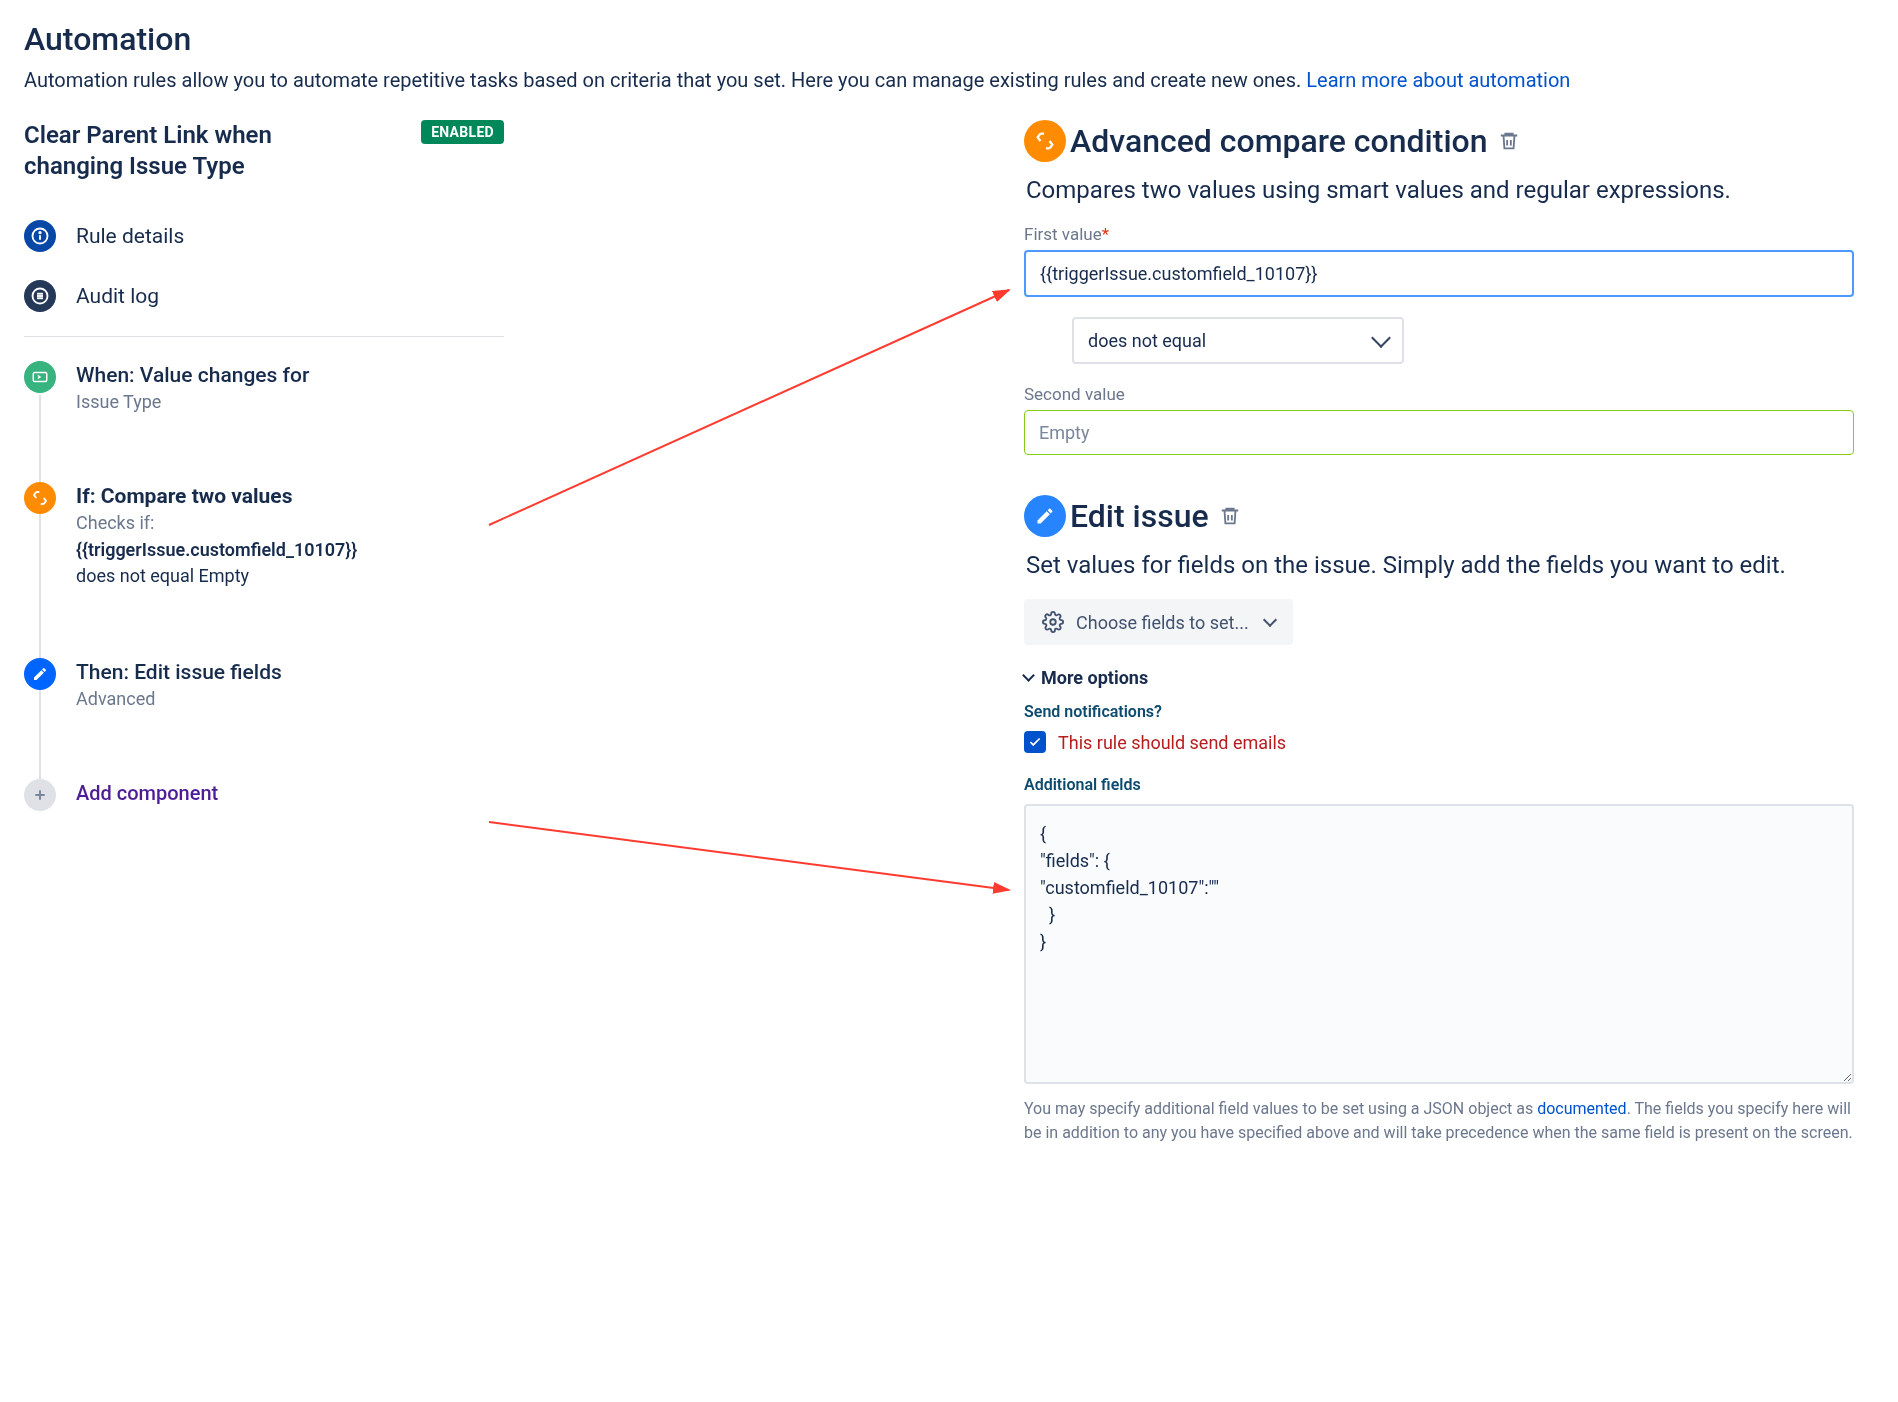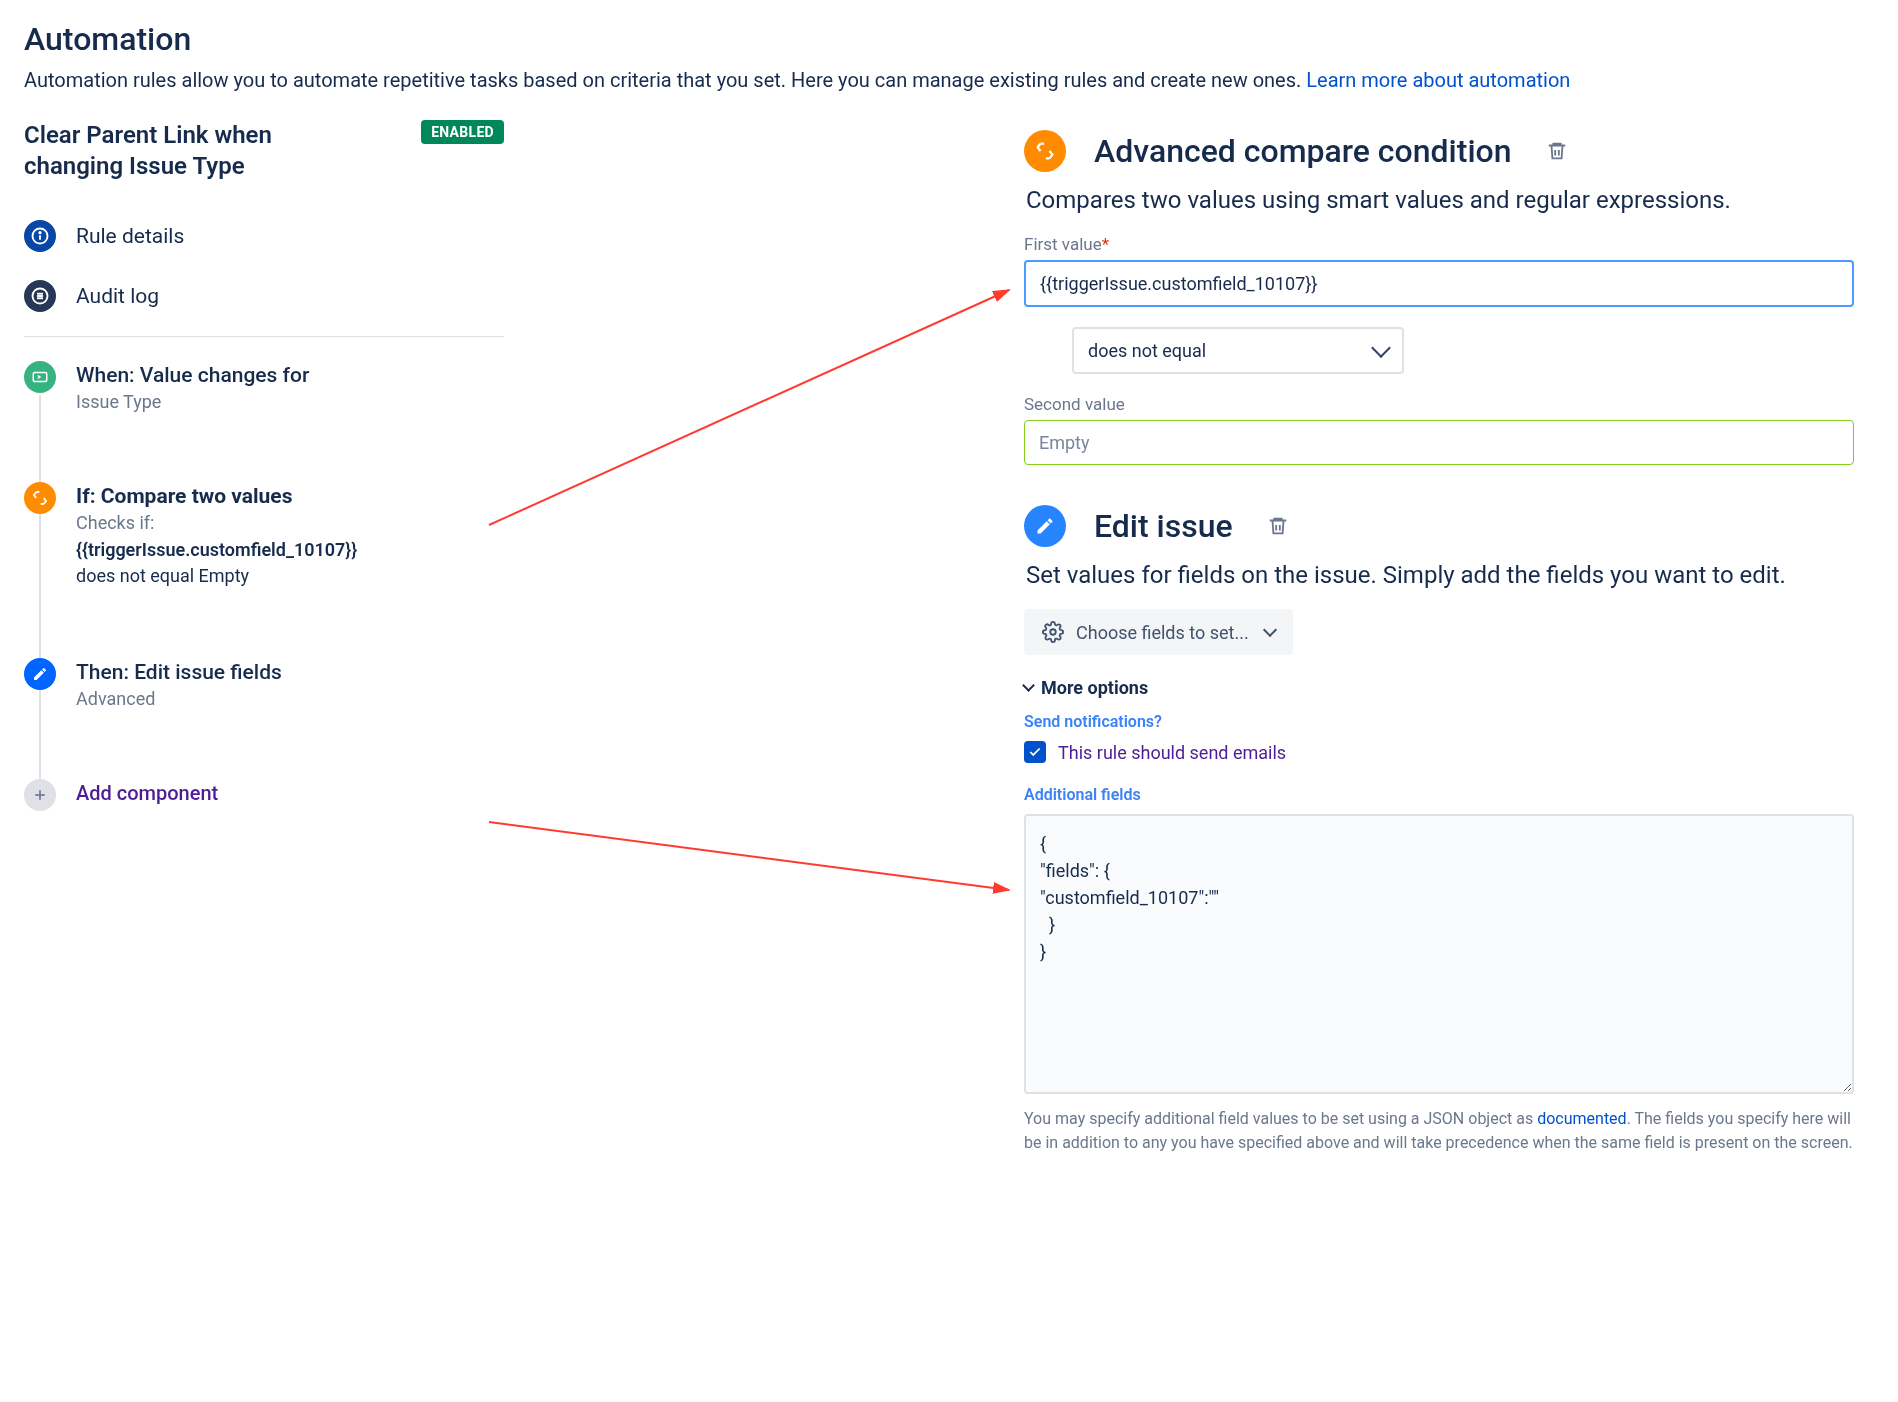--- a/index.html
+++ b/index.html
@@ -42,21 +42,21 @@
   .ic-grey { background: #DFE1E6; color: #7A869A; }
   .step-body { padding-top: 2px; }
   .step-title { font-size: 21px; font-weight: 500; color: #172B4D; margin-bottom: 4px; }
   .step-title.bold { font-weight: 700; }
   .step-sub { font-size: 18px; color: #6B778C; }
   .step-check { font-size: 18px; color: #172B4D; font-weight: 600; line-height: 1.4; margin-top: 4px; }
   .step-check .light { font-weight: 400; color: #172B4D; }
 
   
   .panel { margin-bottom: 40px; }
-  .panel-head { display: flex; align-items: center; gap: 28px; margin-bottom: 14px; margin-top: 10px; }
+  .panel-head { display: flex; align-items: center; gap: 4px; margin-bottom: 14px; }
   .panel-icon { width: 42px; height: 42px; border-radius: 50%; display: flex; align-items: center; justify-content: center; color: #fff; font-size: 20px; flex-shrink: 0; }
   .panel-title { font-size: 32px; font-weight: 500; color: #172B4D; }
   .trash { width: 22px; height: 22px; color: #6B778C; cursor: pointer; margin-left: 6px; }
   .panel-desc { font-size: 24px; color: #172B4D; margin-bottom: 20px; margin-left: 2px; }
 
   .form-group { margin-bottom: 20px; }
   .lbl { font-size: 17px; color: #6B778C; margin-bottom: 6px; display: block; }
   .lbl .req { color: #DE350B; }
   .inp { width: 100%; padding: 11px 14px; font-size: 18px; border: 2px solid #4C9AFF; border-radius: 4px; background: #fff; color: #172B4D; font-family: inherit; }
   .inp.plain-border { border: 1px solid #84cc16; }
@@ -66,25 +66,25 @@
   .select-box { border: 2px solid #DFE1E6; border-radius: 4px; padding: 11px 14px; font-size: 18px; background: #fff; display: flex; justify-content: space-between; align-items: center; cursor: pointer; }
   .chev { width: 14px; height: 14px; border-right: 2px solid #344563; border-bottom: 2px solid #344563; transform: rotate(45deg); margin-top: -6px; }
 
   .choose-btn { display: inline-flex; align-items: center; gap: 12px; background: #F4F5F7; border-radius: 4px; padding: 12px 18px; font-size: 18px; color: #42526E; cursor: pointer; margin-bottom: 22px; }
   .gear { width: 22px; height: 22px; }
   .sm-chev { width: 10px; height: 10px; border-right: 2px solid #42526E; border-bottom: 2px solid #42526E; transform: rotate(45deg); margin-top: -4px; margin-left: 4px; }
 
   .more-opts { display: flex; align-items: center; gap: 8px; font-size: 18px; font-weight: 700; color: #172B4D; margin-bottom: 14px; cursor: pointer; }
   .sm-chev2 { width: 9px; height: 9px; border-right: 2px solid #172B4D; border-bottom: 2px solid #172B4D; transform: rotate(45deg); margin-top: -4px; }
 
-  .sublabel { font-size: 16px; font-weight: 600; color: #3b82f6; margin-bottom: 10px; }
+  .sublabel { font-size: 16px; font-weight: 600; color: #0c4a6e; margin-bottom: 10px; }
   .cb-row { display: flex; align-items: center; gap: 12px; margin-bottom: 22px; }
   .cb { width: 22px; height: 22px; background: #0052CC; border-radius: 4px; display: flex; align-items: center; justify-content: center; cursor: pointer; }
   .cb svg { stroke: #fff; }
-  .cb-label { font-size: 18px; color: #4c1d95; }
+  .cb-label { font-size: 18px; color: #b91c1c; }
 
   .code-area { width: 100%; min-height: 280px; border: 2px solid #DFE1E6; border-radius: 4px; padding: 14px; font-size: 18px; font-family: inherit; color: #172B4D; background: #FAFBFC; line-height: 1.5; resize: vertical; }
   .hint { font-size: 16px; color: #6B778C; margin-top: 10px; line-height: 1.5; }
   .hint a { color: #0052CC; text-decoration: none; }
 
   
   .arrow-svg { position: absolute; pointer-events: none; z-index: 5; }
 </style>
 </head>
 <body>

